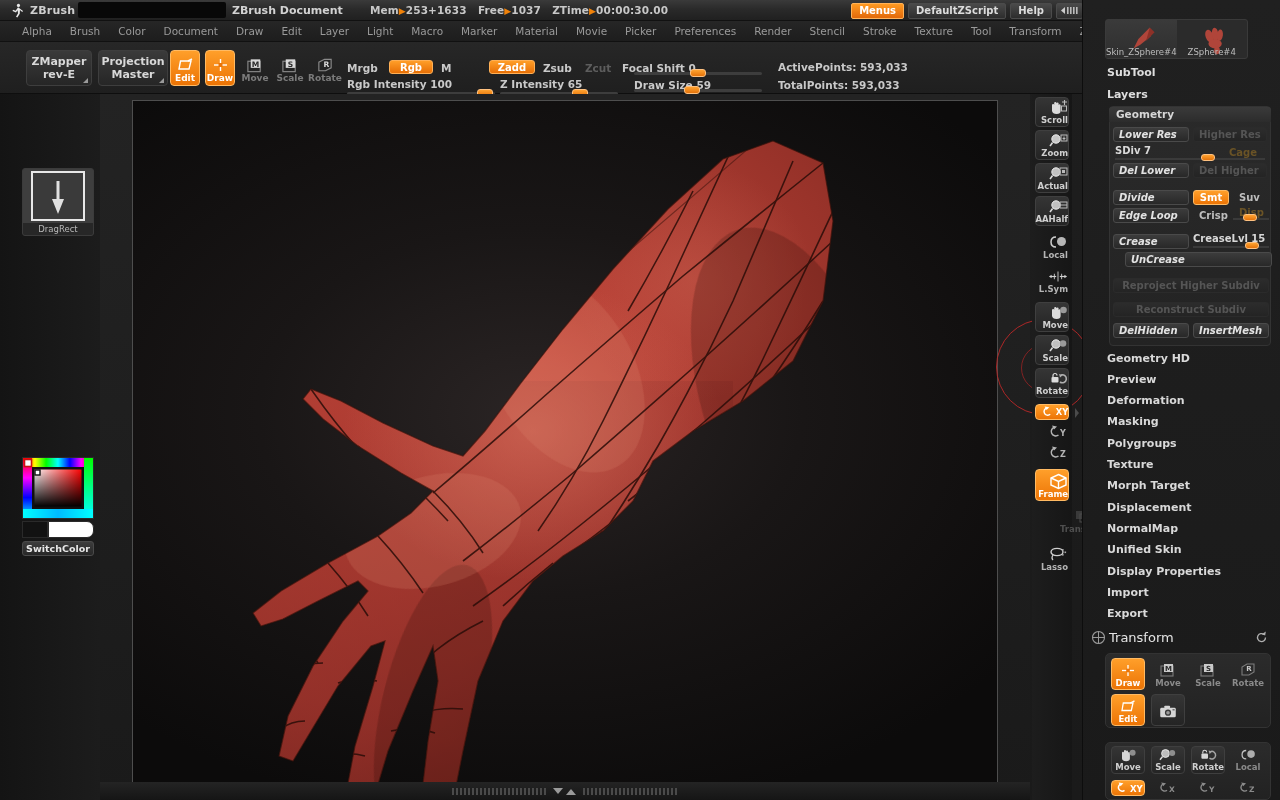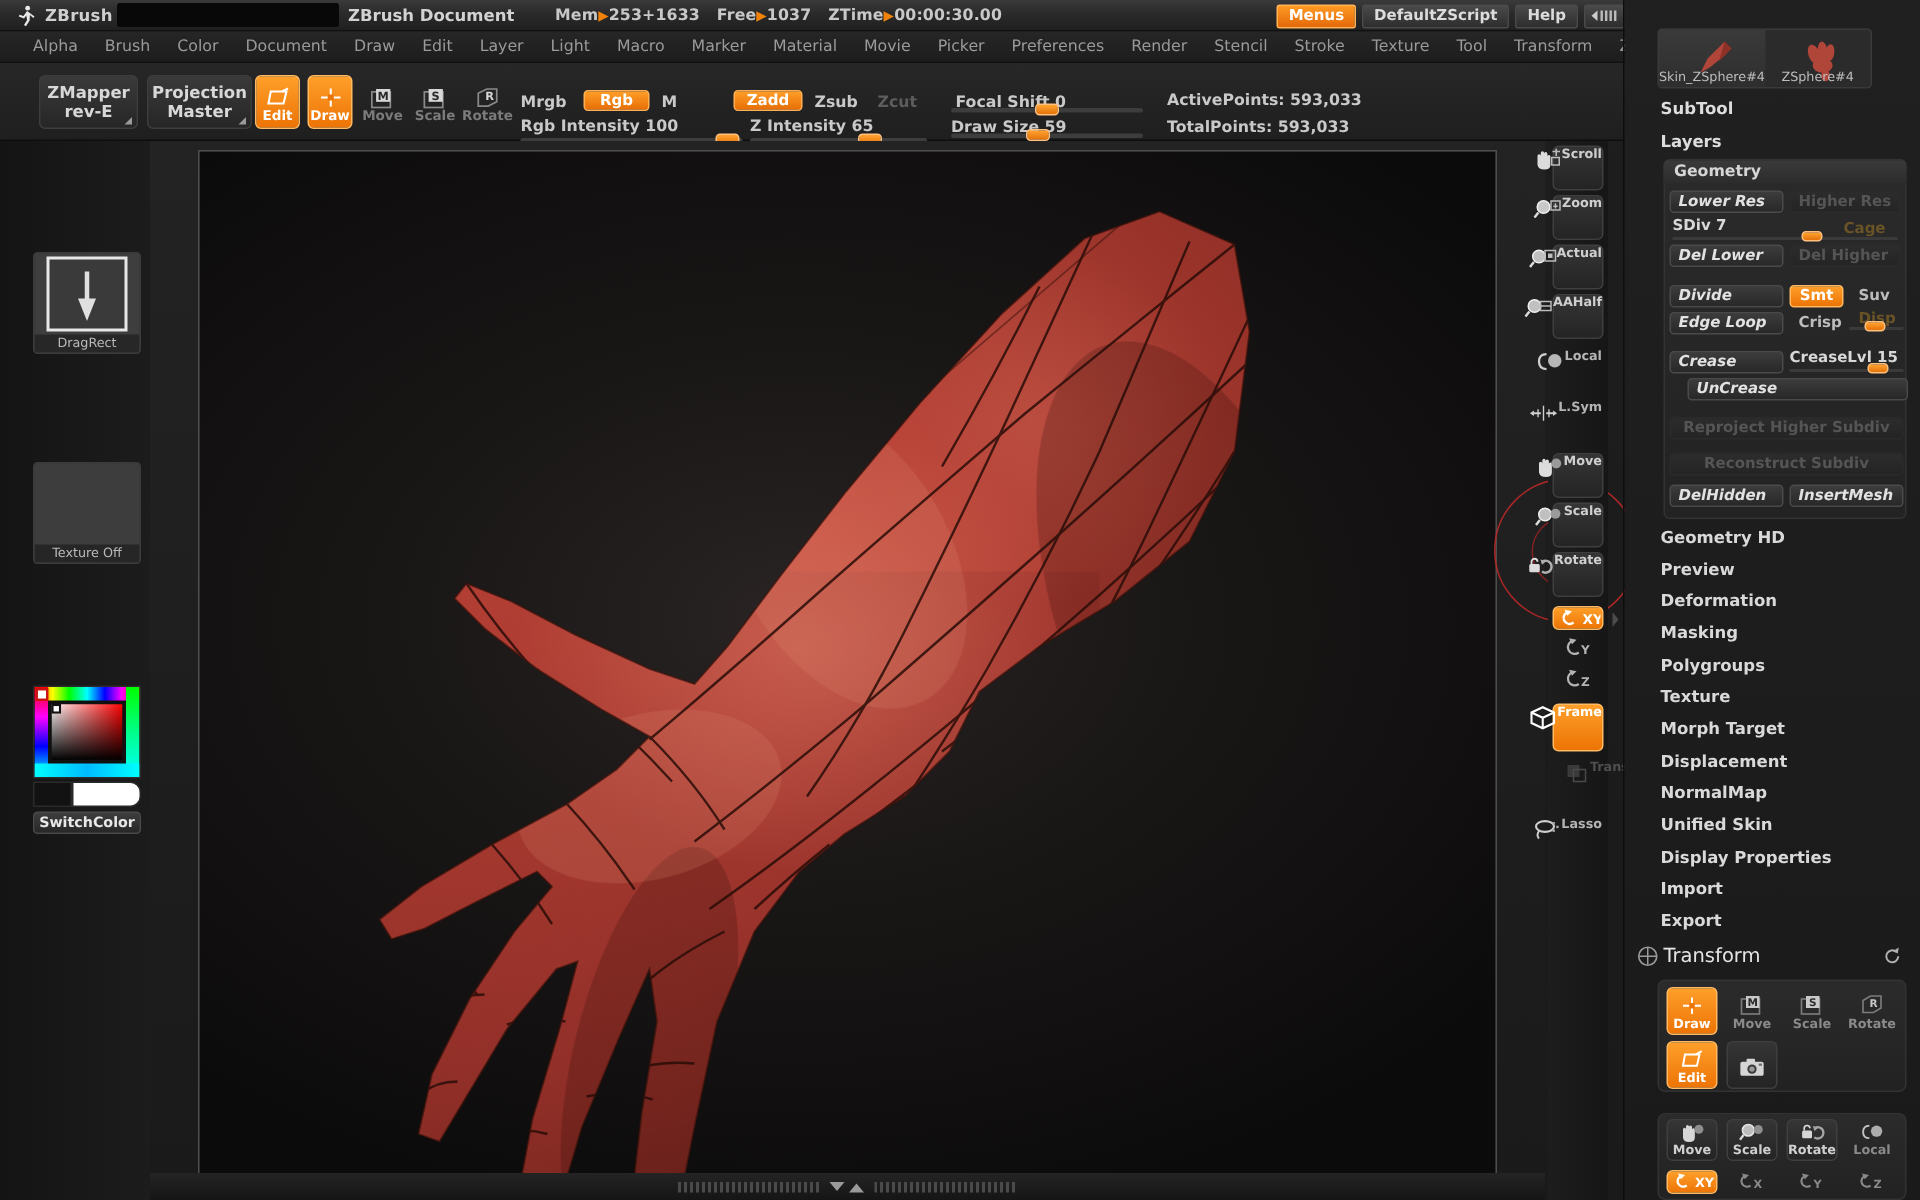--- a/index.html
+++ b/index.html
@@ -102,21 +102,21 @@
     background:linear-gradient(180deg,#242424,#151515); }
   #cbdots { position:absolute; left:50%; top:5px; transform:translateX(-50%); width:250px; height:9px;
     display:flex; align-items:center; justify-content:center; gap:5px; }
   .dotbar { width:95px; height:7px;
     background:repeating-linear-gradient(90deg,#4a4a4a 0 2px,transparent 2px 4px); }
 
   
   #vtool { position:absolute; left:1032px; top:94px; width:40px; height:706px;
     background:linear-gradient(90deg,#1d1d1d,#161616); }
   .vbtn { position:absolute; left:3px; width:34px; height:30px; border-radius:4px;
-    display:flex; flex-direction:row; align-items:flex-start; justify-content:flex-end;
+    display:flex; flex-direction:column; align-items:flex-end; justify-content:flex-end;
     font-size:8.5px; font-weight:bold; padding-bottom:1px; }
   .vbtn.box { border:1px solid #3f3f3f; background:linear-gradient(180deg,#353535,#242424); color:#cfcfcf; }
   .vbtn.flat { border:1px solid transparent; background:transparent; color:#b4b4b4; }
   .vbtn.on { border:1px solid #ffba63; background:linear-gradient(180deg,#ff9f2a,#ec7405); color:#fff; }
   .vbtn.dim { border:1px solid transparent; background:transparent; color:#4e4e4e; }
   .vico { width:20px; height:16px; display:flex; align-items:center; justify-content:center; }
   #vtool-handle { position:absolute; left:1073px; top:395px; width:8px; height:36px; }
 
   
   #rpanel { position:absolute; left:1082px; top:0; width:198px; height:800px;
@@ -359,21 +359,21 @@
     <div class="lbl" style="left:543px;top:20px;">Zsub</div>
     <div class="lbl dim" style="left:585px;top:20px;">Zcut</div>
     <div class="lbl" style="left:500px;top:36px;">
       <span>Z Intensity</span>
       <span>65</span>
     </div>
     <div class="slider" style="left:500px;top:50px;width:118px;">
       <div class="knob" style="left:72px;"></div>
     </div>
 
-    <div class="lbl" style="left:637px;top:20px;">
+    <div class="lbl" style="left:622px;top:20px;">
       <span>Focal Shift</span>
       <span>0</span>
     </div>
     <div class="slider" style="left:634px;top:30px;width:128px;">
       <div class="knob" style="left:56px;"></div>
     </div>
     <div class="lbl" style="left:634px;top:37px;">
       <span>Draw Size</span>
       <span>59</span>
     </div>
@@ -399,24 +399,20 @@
         <svg width="100%" height="100%" viewBox="0 0 70 66">
           <rect x="9" y="3" width="52" height="48" fill="#3a3a3a" stroke="#e8e8e8" stroke-width="2"></rect>
           <path d="M35 12 L35 34" stroke="#e0e0e0" stroke-width="3"></path>
           <polygon points="35,45 29,30 41,30" fill="#e0e0e0"></polygon>
         </svg>
       </div>
       <div class="palcap">DragRect</div>
     </div>
 
 
-    <div class="palslot" style="top:214px;height:68px;">
-      <div class="thumb" style="background:#3d3d3d;"></div>
-      <div class="palcap">Texture Off</div>
-    </div>
 
 
     <div id="colorpicker">
       <svg width="70" height="60" viewBox="0 0 70 60">
         <defs>
           <linearGradient id="huetop" x1="0" x2="1">
               <stop offset="0" stop-color="#ff0000"></stop>
               <stop offset=".17" stop-color="#ffff00"></stop>
               <stop offset=".33" stop-color="#00ff00"></stop>
               <stop offset=".5" stop-color="#00ffff"></stop>

